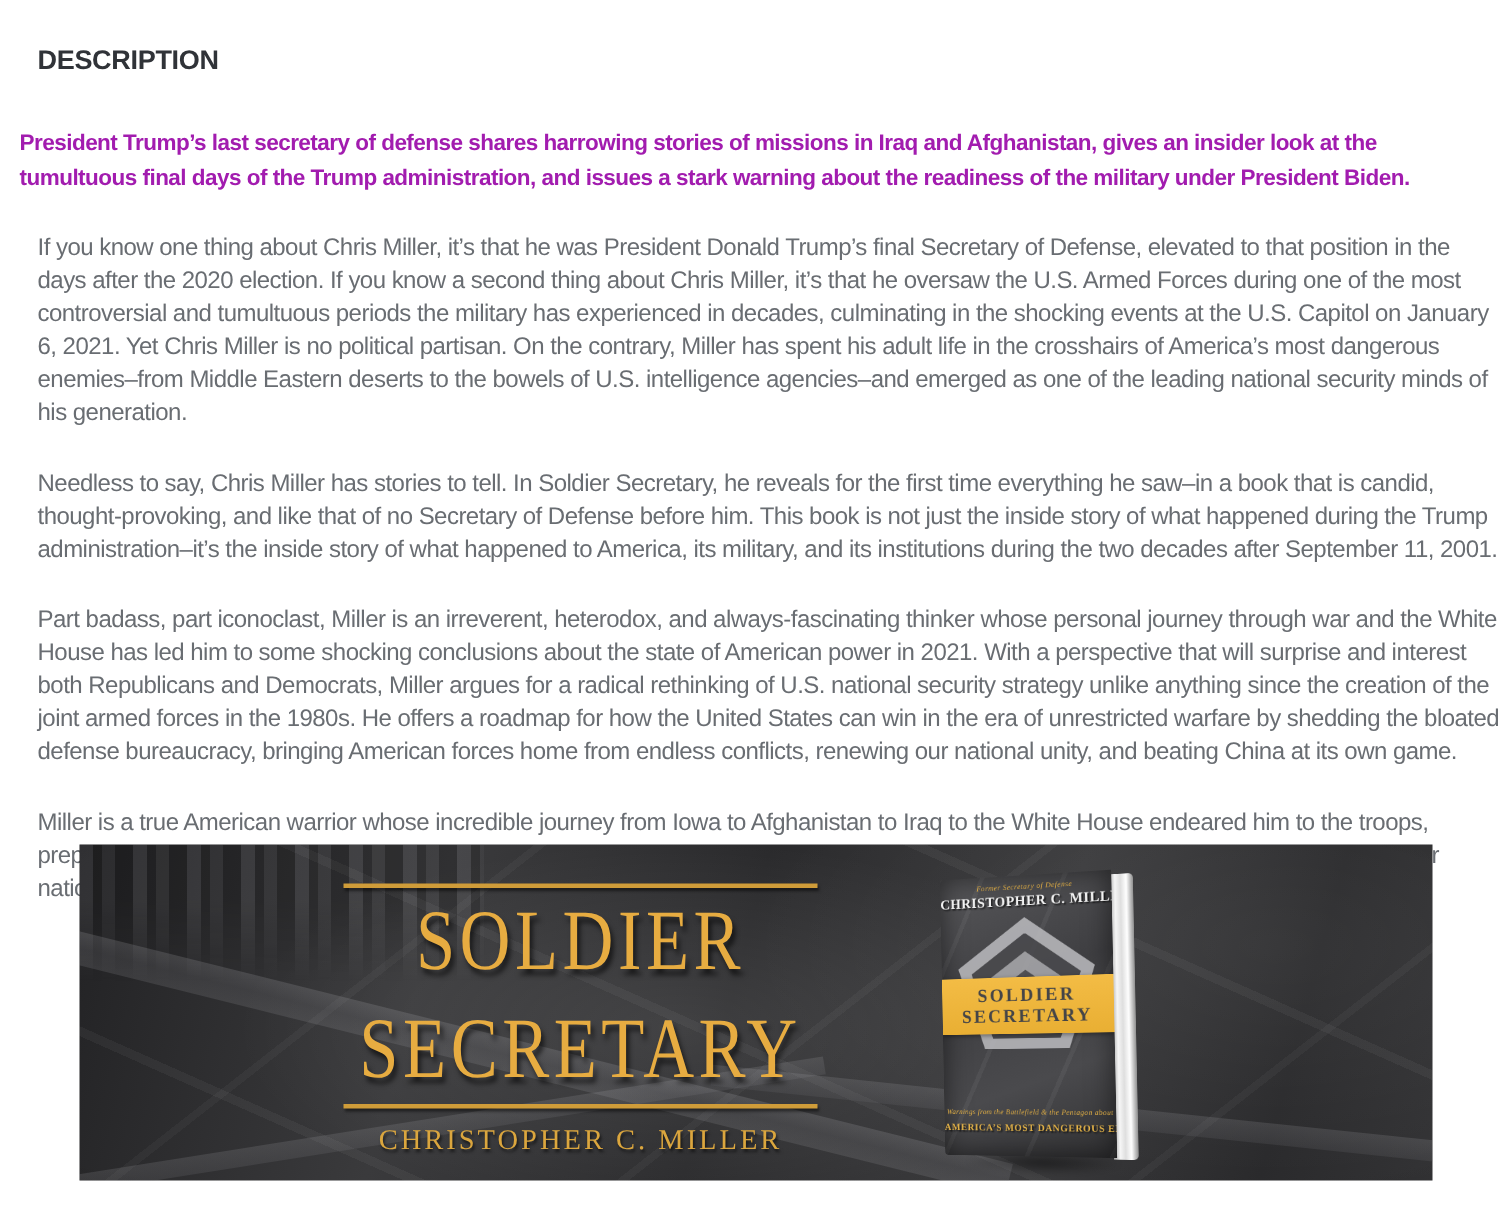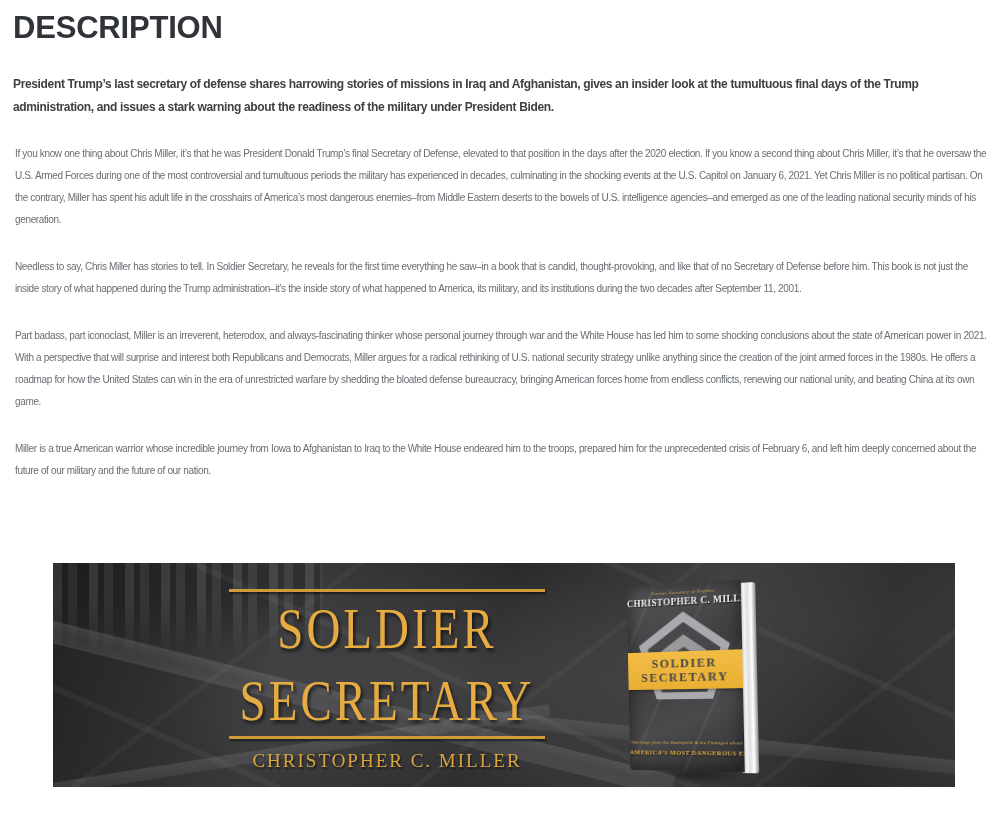--- a/index.html
+++ b/index.html
@@ -2,30 +2,30 @@
 <html><head>
 <meta charset="utf-8">
 <style>
   html,body{margin:0;padding:0;background:#ffffff;}
   .page{
     width:1003px;height:816px;overflow:hidden;position:relative;
     font-family:"Liberation Sans",sans-serif;background:#ffffff;
     padding:14px 13px 0 13px;box-sizing:border-box;
   }
   h1.page-title{
-    margin:0;font-size:31px;line-height:28px;font-weight:bold;
+    margin:12px;font-size:18px;line-height:28px;font-weight:bold;
     color:#303338;letter-spacing:-0.2px;
   }
   .lede{
-    margin:31px 0 0 0;font-weight:bold;color:#404040;
-    font-size:12px;line-height:22.5px;letter-spacing:-0.35px;
+    margin:31px 0 0 0;font-weight:bold;color:#a21caf;
+    font-size:15px;line-height:22.5px;letter-spacing:-0.35px;
     width:960px;
   }
   p.body-par{
-    margin:25px 0 0 2px;color:#696d72;font-size:10px;line-height:22px;
+    margin:25px 0 0 12px;color:#696d72;font-size:16px;line-height:22px;
     letter-spacing:-0.35px;width:977px;
   }
   .italic-title{}
 
   
   .banner{
     position:absolute;left:53px;top:563px;width:902px;height:224px;
     overflow:hidden;
     background:
       repeating-linear-gradient(24deg, transparent 0 88px, rgba(255,255,255,.045) 88px 94px, transparent 94px 170px),

